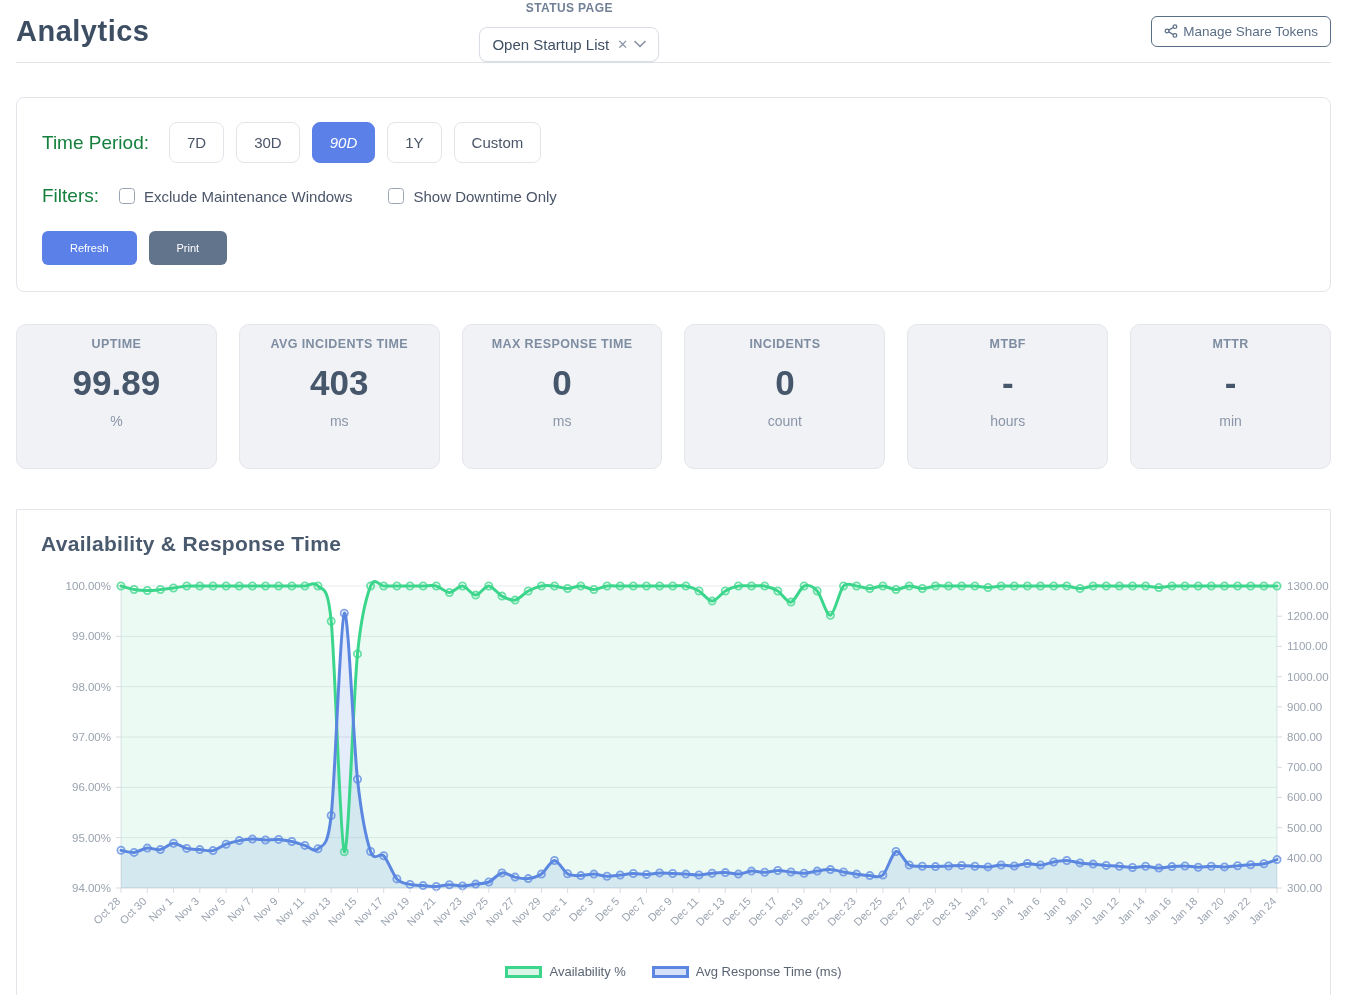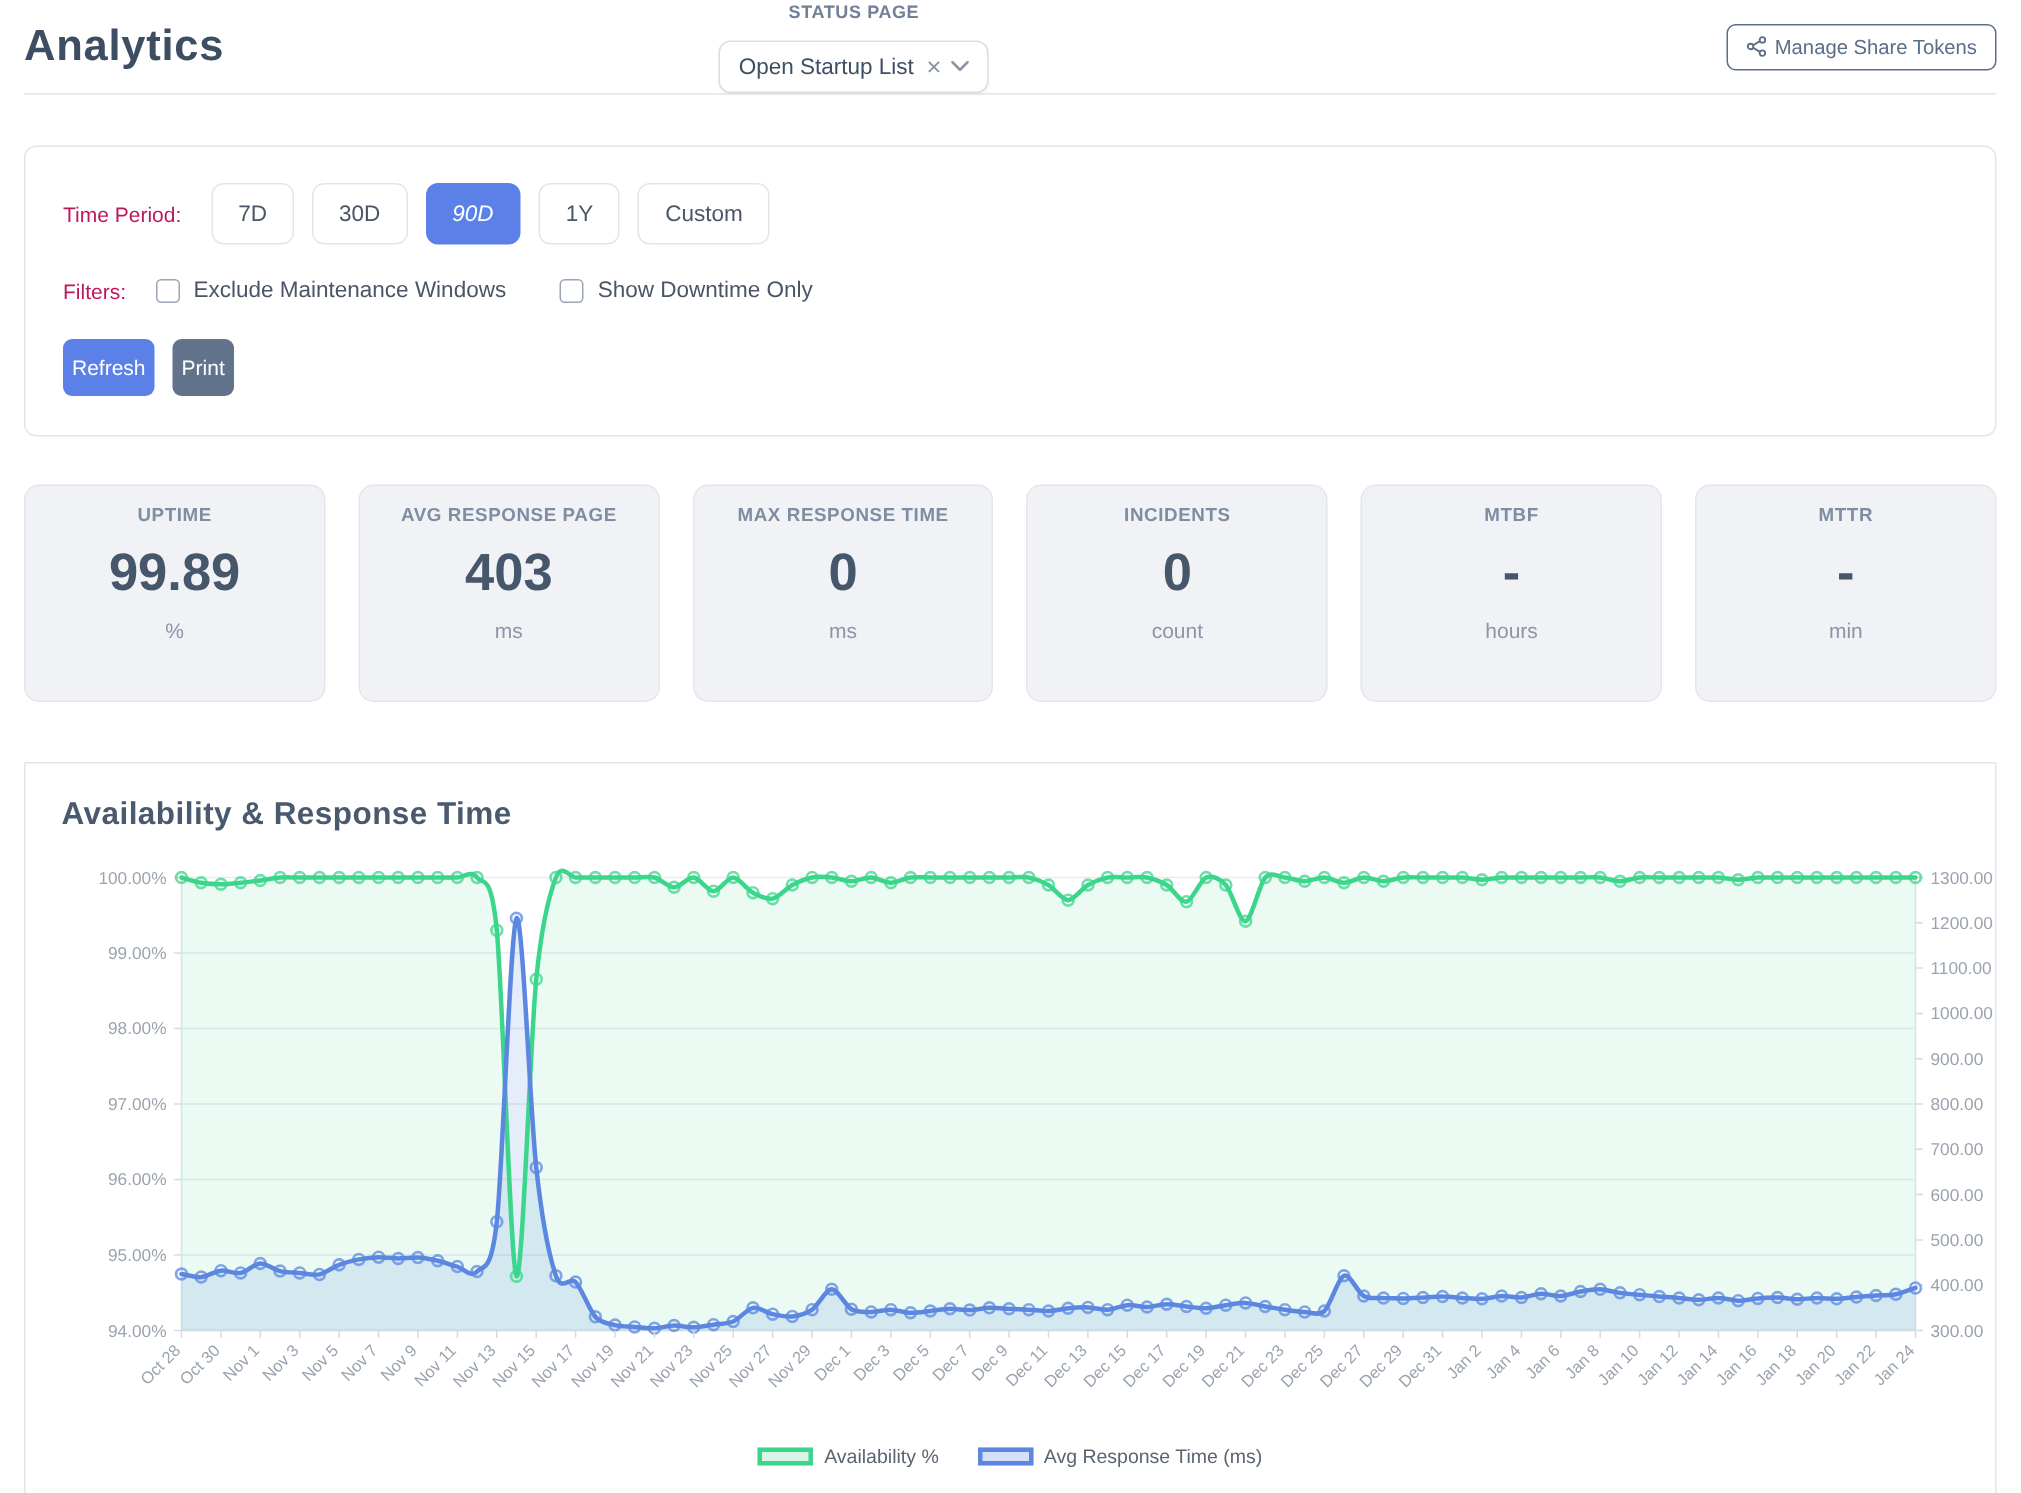--- a/index.html
+++ b/index.html
@@ -17,31 +17,31 @@
   .status-select .clear { color:#8b95a5; font-size:13px; margin-left:2px; }
   .chev { width:12px; height:8px; }
   .tokens-btn { margin-left:auto; display:flex; align-items:center; gap:5px; background:#fff;
     border:1px solid #5b6e87; color:#5b6e87; font-size:13.5px; padding:7px 12px; border-radius:6px; cursor:pointer;
     font-family:"Liberation Sans", sans-serif; }
   .divider { border-bottom:1px solid #e2e5ea; }
 
   
   .filter-panel { border:1px solid #e2e5ea; border-radius:8px; margin-top:34px; padding:24px 25px 26px 25px; }
   .frow { display:flex; align-items:center; }
-  .row-label { font-size:14px; color:#be185d; margin-right:20px; }
+  .row-label { font-size:19px; color:#15803d; margin-right:20px; }
   .btn-group { display:flex; gap:12px; }
   .period-btn { font-size:15px; color:#4a5568; background:#fff; border:1px solid #e2e5ea; border-radius:8px;
     padding:11px 17px; cursor:pointer; font-family:"Liberation Sans", sans-serif; }
   .period-btn.active { background:#5b80e8; border-color:#5b80e8; color:#fff;font-style:italic; }
   .filters-row { margin-top:22px; }
   .cb-item { display:flex; align-items:center; gap:9px; margin-right:36px; cursor:pointer;justify-content:center; }
   .cb-item input { appearance:none; width:16px; height:16px; border:1.6px solid #9aa5b4; border-radius:3.5px; background:#fff; cursor:pointer; }
   .cb-item span { font-size:15px; color:#4a5568; }
   .actions-row { margin-top:24px; gap:12px; }
-  .btn { font-size:14px; border:none; border-radius:6px; padding:11px 6px; cursor:pointer; color:#fff;
+  .btn { font-size:11px; border:none; border-radius:6px; padding:11px 28px; cursor:pointer; color:#fff;
     font-family:"Liberation Sans", sans-serif; }
   .btn.primary { background:#5b80e8; }
   .btn.secondary { background:#62748c; }
 
   
   .stats-row { display:flex; gap:22px; margin-top:32px; }
   .stat-card { flex:1; background:#f1f2f6; border:1px solid #e4e6ec; border-radius:10px; text-align:center;
     padding:12px 8px 24px 8px; height:145px; }
   .stat-label { font-size:12.5px; font-weight:600; letter-spacing:0.4px; color:#7e8da1; }
   .stat-value { font-size:35px; font-weight:700; color:#46566b; margin-top:12px; }
@@ -117,21 +117,21 @@
     </div>
   </section>
 
   <section class="stats-row" id="stats-row">
       <div class="stat-card">
         <div class="stat-label">UPTIME</div>
         <div class="stat-value">99.89</div>
         <div class="stat-unit">%</div>
       </div>
       <div class="stat-card">
-        <div class="stat-label">AVG RESPONSE PAGE</div>
+        <div class="stat-label">AVG INCIDENTS TIME</div>
         <div class="stat-value">403</div>
         <div class="stat-unit">ms</div>
       </div>
       <div class="stat-card">
         <div class="stat-label">MAX RESPONSE TIME</div>
         <div class="stat-value">0</div>
         <div class="stat-unit">ms</div>
       </div>
       <div class="stat-card">
         <div class="stat-label">INCIDENTS</div>

